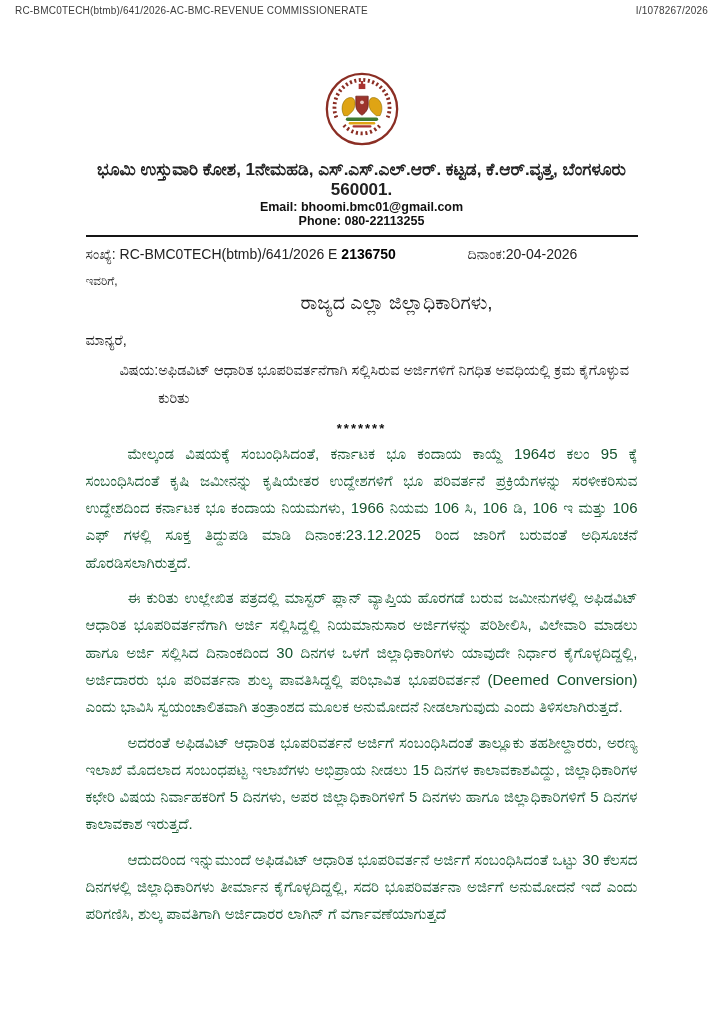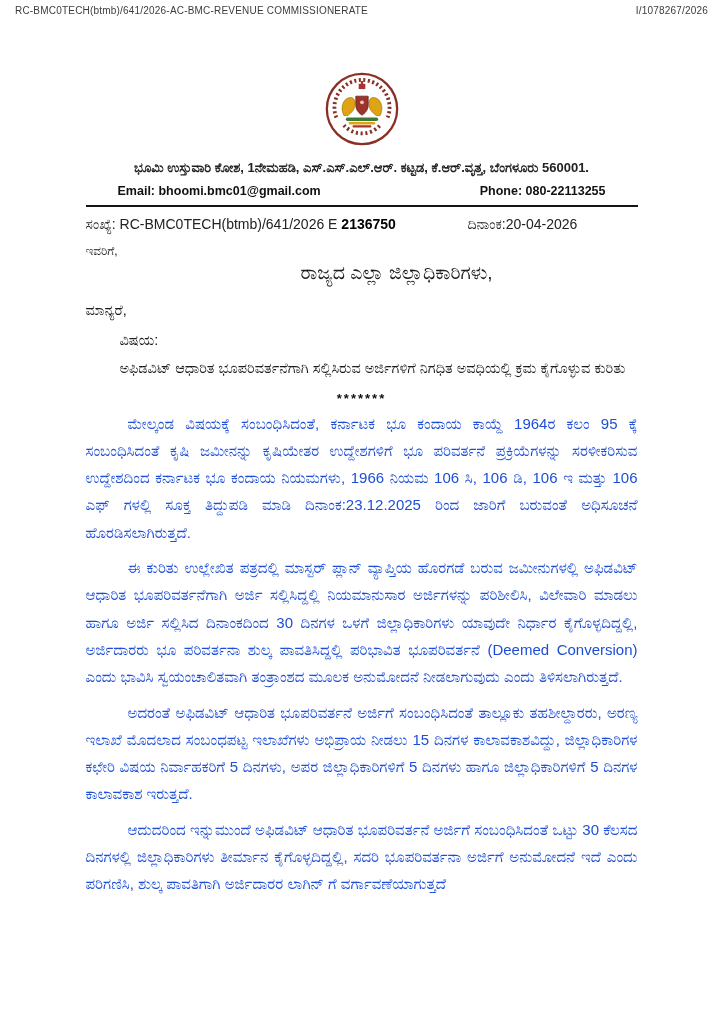--- a/index.html
+++ b/index.html
@@ -22,62 +22,61 @@
   
   .letter{width:552px;margin:0 auto;}
 
   .logo-wrap{margin-top:55px;text-align:center;}
   .logo-wrap svg{display:inline-block;}
 
   .office-name{
     text-align:center;font-size:15px;margin-top:3px;color:#222;
   }
   .address-line{
-    text-align:center;font-size:13px;font-weight:bold;color:#222;
+    text-align:center;font-size:17px;font-weight:bold;color:#222;
     margin-top:9px;
   }
   .contact-row{
-    display:flex;justify-content:space-between;
-    padding:0 32px 0 32px;margin-top:8px;
-    font-size:12.5px;font-weight:bold;color:#111;
+    display:flex;justify-content:center;
+    padding:0 32px 0 32px;margin-top:0;
+    font-size:12.5px;font-weight:bold;color:#111;flex-direction:column;
   }
   .head-rule{
     border:none;border-top:2.5px solid #151515;margin:7px 0 0 0;
   }
 
   .ref-row{
     display:flex;margin-top:9px;font-size:14px;color:#222;
   }
   .ref-left{flex:1;}
   .ref-bold{font-weight:bold;color:#000;margin-top:20px;}
   .ref-date{width:170px;}
 
   .to-label{margin-top:11px;font-size:12px;}
   .to-name{margin-top:4px;padding-left:70px;font-size:19px;text-align:center;}
 
   .salutation{margin-top:18px;font-size:14.5px;}
 
   .hang-block{
     display:flex;margin-top:7px;font-size:14.5px;line-height:1.95;
     padding-left:34px;
-    flex-direction:column;
   }
   .hang-label{white-space:nowrap;}
   .hang-text{flex:1;}
 
   .star-sep{
     text-align:center;font-size:13px;font-weight:bold;letter-spacing:2px;
     margin-top:8px;color:#111;
   }
 
   .body-paras{margin-top:4px;}
   .body-paras p{
     margin:0 0 8px 0;
     font-size:15px;line-height:1.82;
-    text-align:justify;text-indent:42px;color:#1d4ed8;
+    text-align:justify;text-indent:42px;color:#14532d;
   }
 </style>
 </head>
 <body>
 
 <div class="page">
 
   <div class="top-row">
     <span>RC-BMC0TECH(btmb)/641/2026-AC-BMC-REVENUE COMMISSIONERATE</span>
     <span>I/1078267/2026</span>

